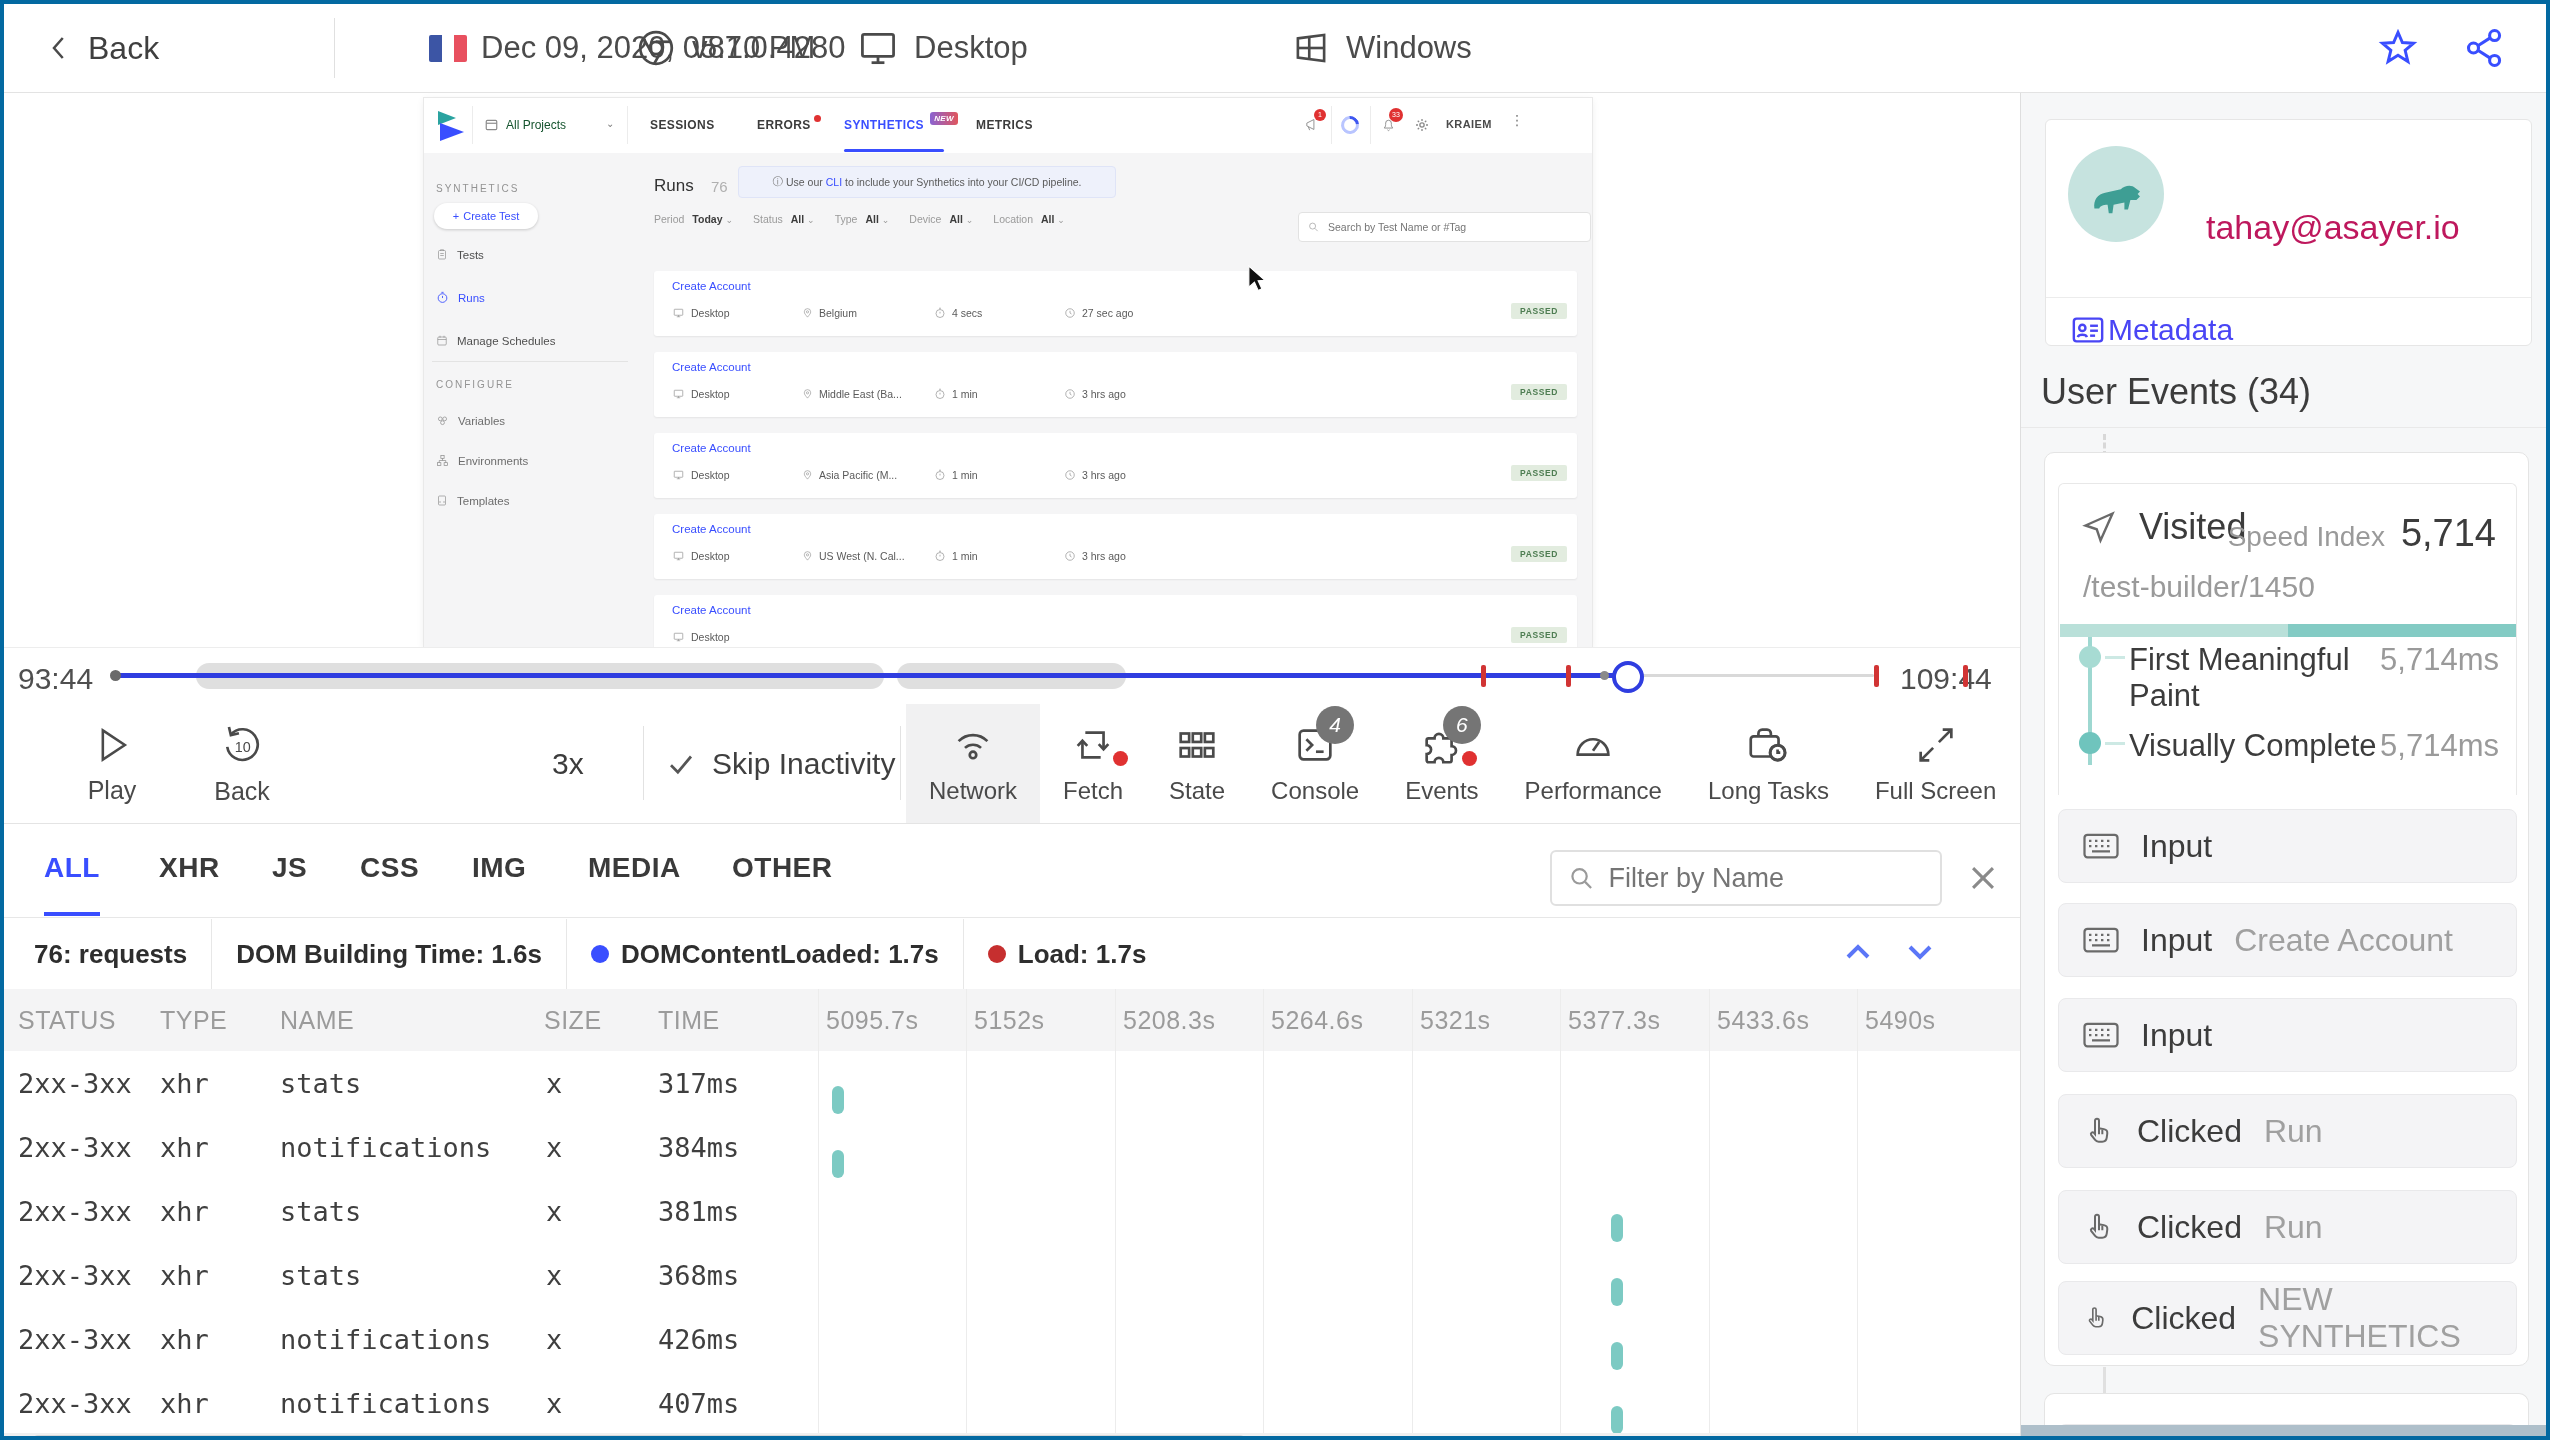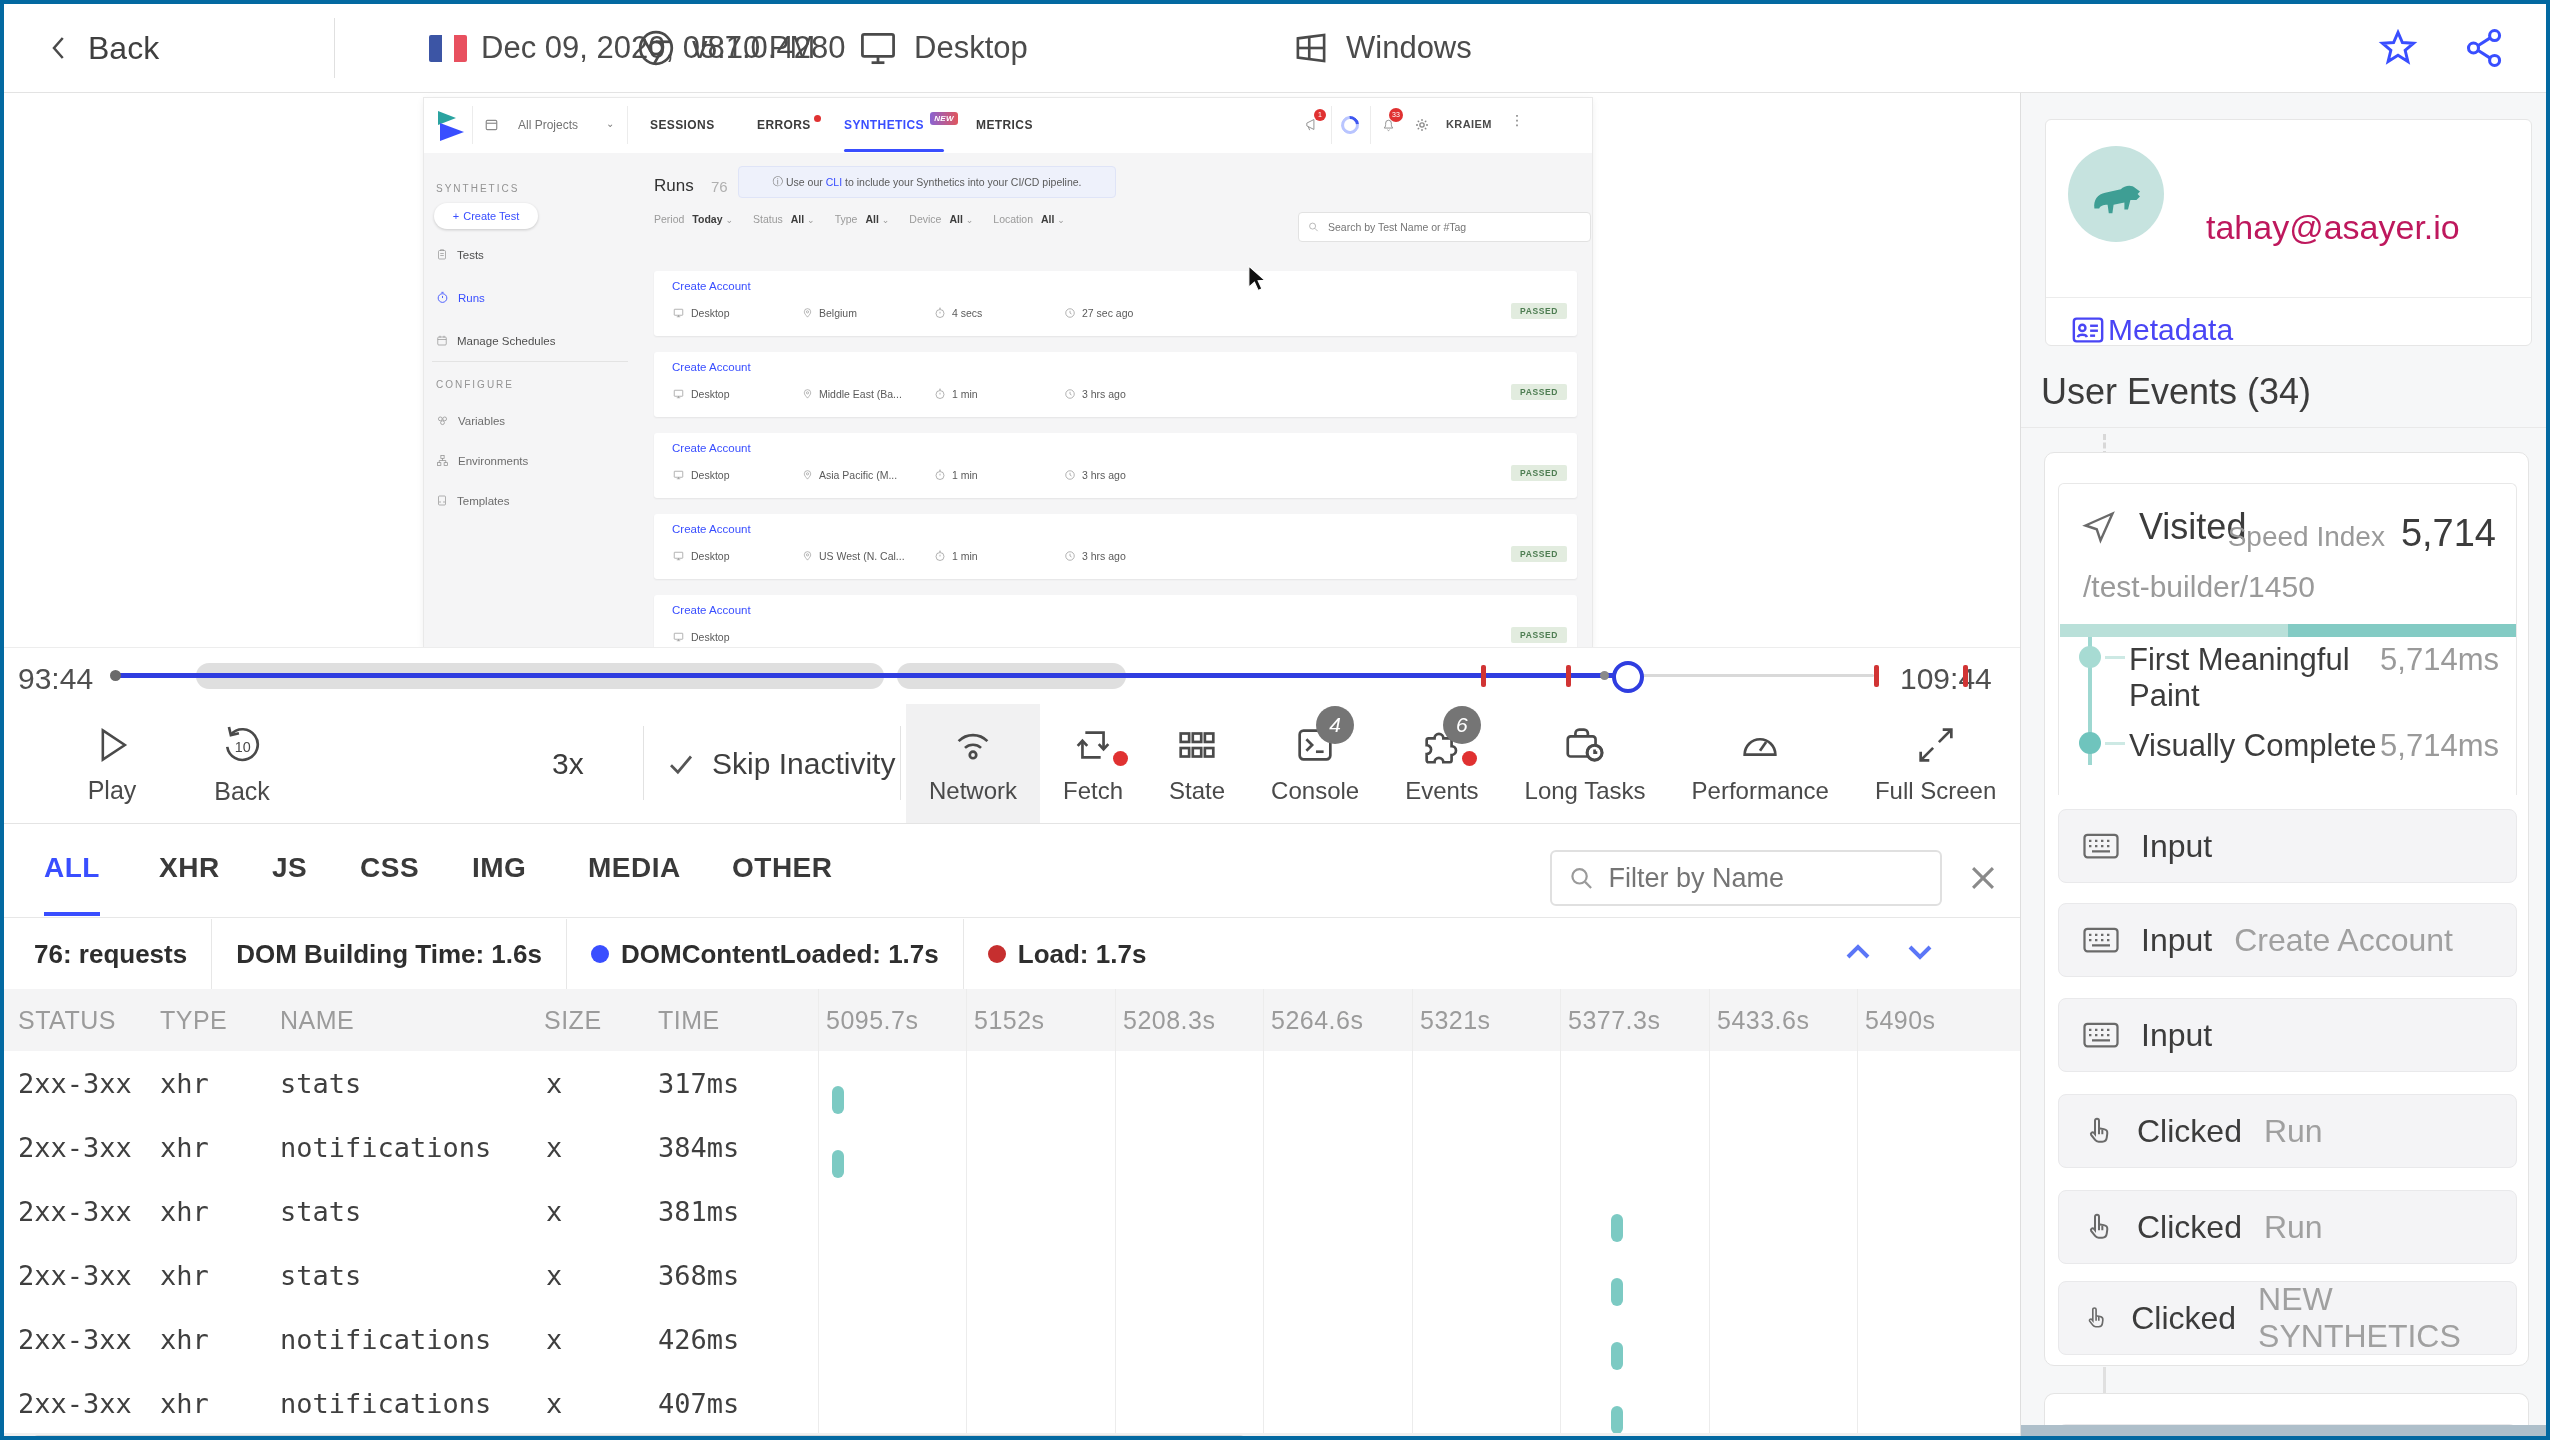--- a/index.html
+++ b/index.html
@@ -213,21 +213,21 @@
       <div class="mtop">
         <svg class="abs" style="left:10px;top:11px" width="36" height="34" viewBox="0 0 36 34">
           <path d="M4 2 L22 9 L4 16 Z" fill="#2aa3a0"></path>
             <path d="M6 14 L30 23 L6 32 Z" fill="#394eff"></path>
         </svg>
         <div class="vdiv" style="left:48px;top:8px;height:38px;background:#ececec"></div>
         <svg class="abs" style="left:60px;top:20px" width="15" height="14" viewBox="0 0 24 24" class2="mic">
             <rect x="3" y="4" width="18" height="16" rx="2" stroke="#8a8a8a" fill="none" stroke-width="2"></rect>
             <line x1="3" y1="9" x2="21" y2="9" stroke="#8a8a8a" stroke-width="2"></line>
           </svg>
-        <span class="abs" style="left:94px;top:20px;font-size:12px;color:#737373">All Projects</span>
+        <span class="abs" style="left:82px;top:20px;font-size:12px;color:#14532d">All Projects</span>
         <span class="abs municode" style="left:182px;top:20px;font-size:10px">⌄</span>
         <div class="vdiv" style="left:203px;top:8px;height:38px;background:#ececec"></div>
 
         <span class="mtab" style="left:226px">SESSIONS</span>
         <span class="mtab" style="left:333px"><i class="dot"></i><span>ERRORS</span></span>
         <span class="mtab active" style="left:420px"><span>SYNTHETICS</span><i class="newbadge">NEW</i></span>
         <div class="abs" style="left:420px;top:51px;width:100px;height:3px;background:#394eff;border-radius:2px"></div>
         <span class="mtab" style="left:552px">METRICS</span>
 
         <span class="abs" style="left:880px;top:18px">
@@ -579,37 +579,37 @@
                 <path d="M5 8.5h3.1a2.3 2.3 0 1 1 4.6 0H16a1 1 0 0 1 1 1v3.1a2.3 2.3 0 1 1 0 4.6V20a1 1 0 0 1-1 1h-3.3a2.3 2.3 0 1 0-4.6 0H5a1 1 0 0 1-1-1v-3.3a2.3 2.3 0 1 0 0-4.6V9.5a1 1 0 0 1 1-1z"></path>
               </svg>
             <i class="tbadge">6</i>
             <i class="rdot"></i>
           </span>
           <span class="lbl">Events</span>
         </div>
         <div class="tool">
           <span class="iconwrap">
               <svg width="46" height="46" viewBox="0 0 24 24" class="cic">
+                <path d="M4 17 a8 8 0 1 1 16 0 Z"></path>
+                <line x1="12" y1="15" x2="15.2" y2="10.4"></line>
+              </svg>
+            </span>
+          <span class="lbl">Performance</span>
+        </div>
+        <div class="tool">
+          <span class="iconwrap">
+              <svg width="46" height="46" viewBox="0 0 24 24" class="cic">
             <rect x="3" y="7.5" width="14.5" height="10.5" rx="1.5"></rect>
                 <path d="M7 7.5 V6 a2 2 0 0 1 2-2 h2.5 a2 2 0 0 1 2 2 v1.5"></path>
             <circle cx="17" cy="16" r="4" fill="#fff"></circle>
                 <circle cx="17" cy="16" r="3.8"></circle>
                 <path d="M17 14.4 V16 h1.4"></path>
               </svg>
             </span>
           <span class="lbl">Long Tasks</span>
-        </div>
-        <div class="tool">
-          <span class="iconwrap">
-              <svg width="46" height="46" viewBox="0 0 24 24" class="cic">
-                <path d="M4 17 a8 8 0 1 1 16 0 Z"></path>
-                <line x1="12" y1="15" x2="15.2" y2="10.4"></line>
-              </svg>
-            </span>
-          <span class="lbl">Performance</span>
         </div>
         <div class="tool">
           <span class="iconwrap">
               <svg width="46" height="46" viewBox="0 0 24 24" class="cic">
             <line x1="13.5" y1="10.5" x2="20" y2="4"></line>
                 <polyline points="15.5,4 20,4 20,8.5"></polyline>
             <line x1="10.5" y1="13.5" x2="4" y2="20"></line>
                 <polyline points="4,15.5 4,20 8.5,20"></polyline>
               </svg>
             </span>

